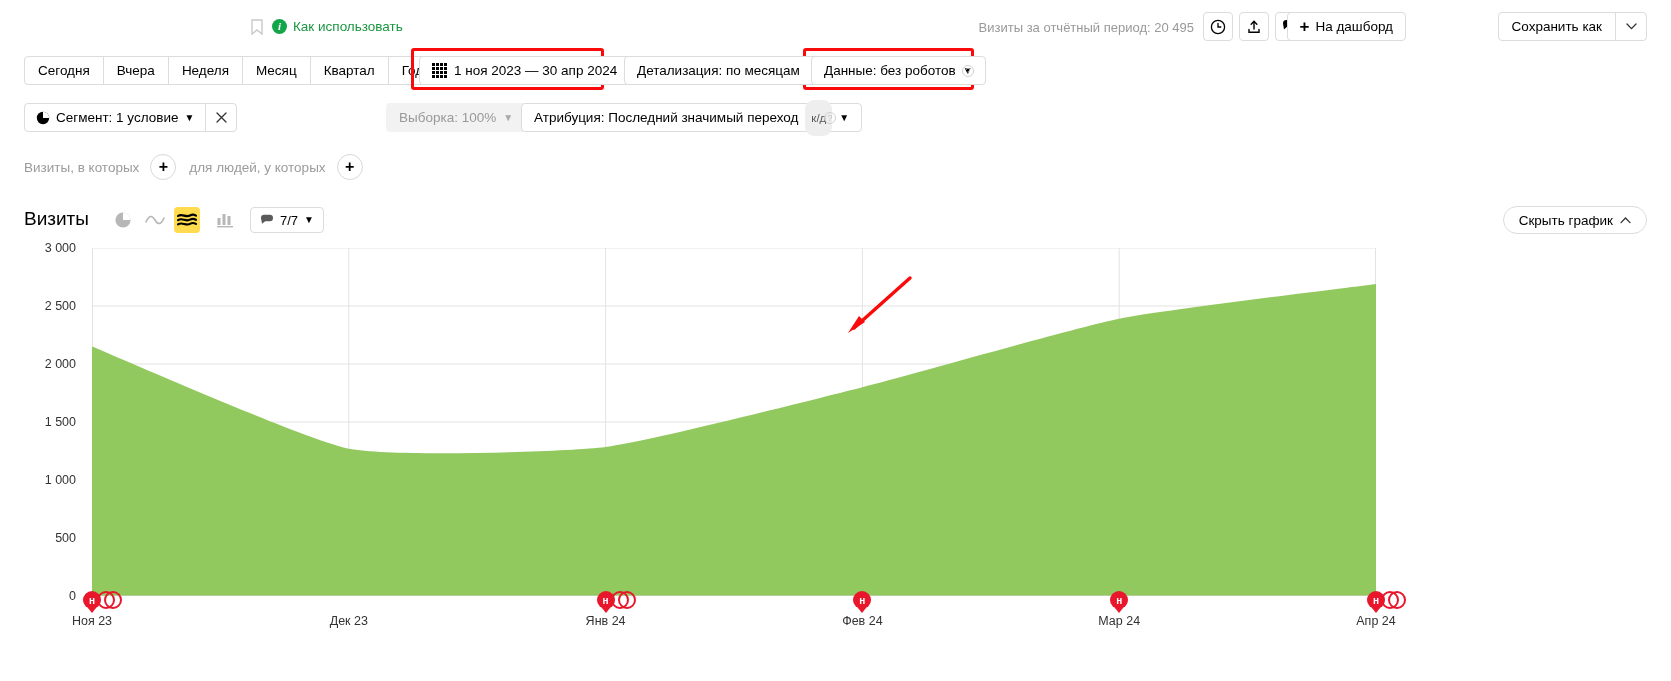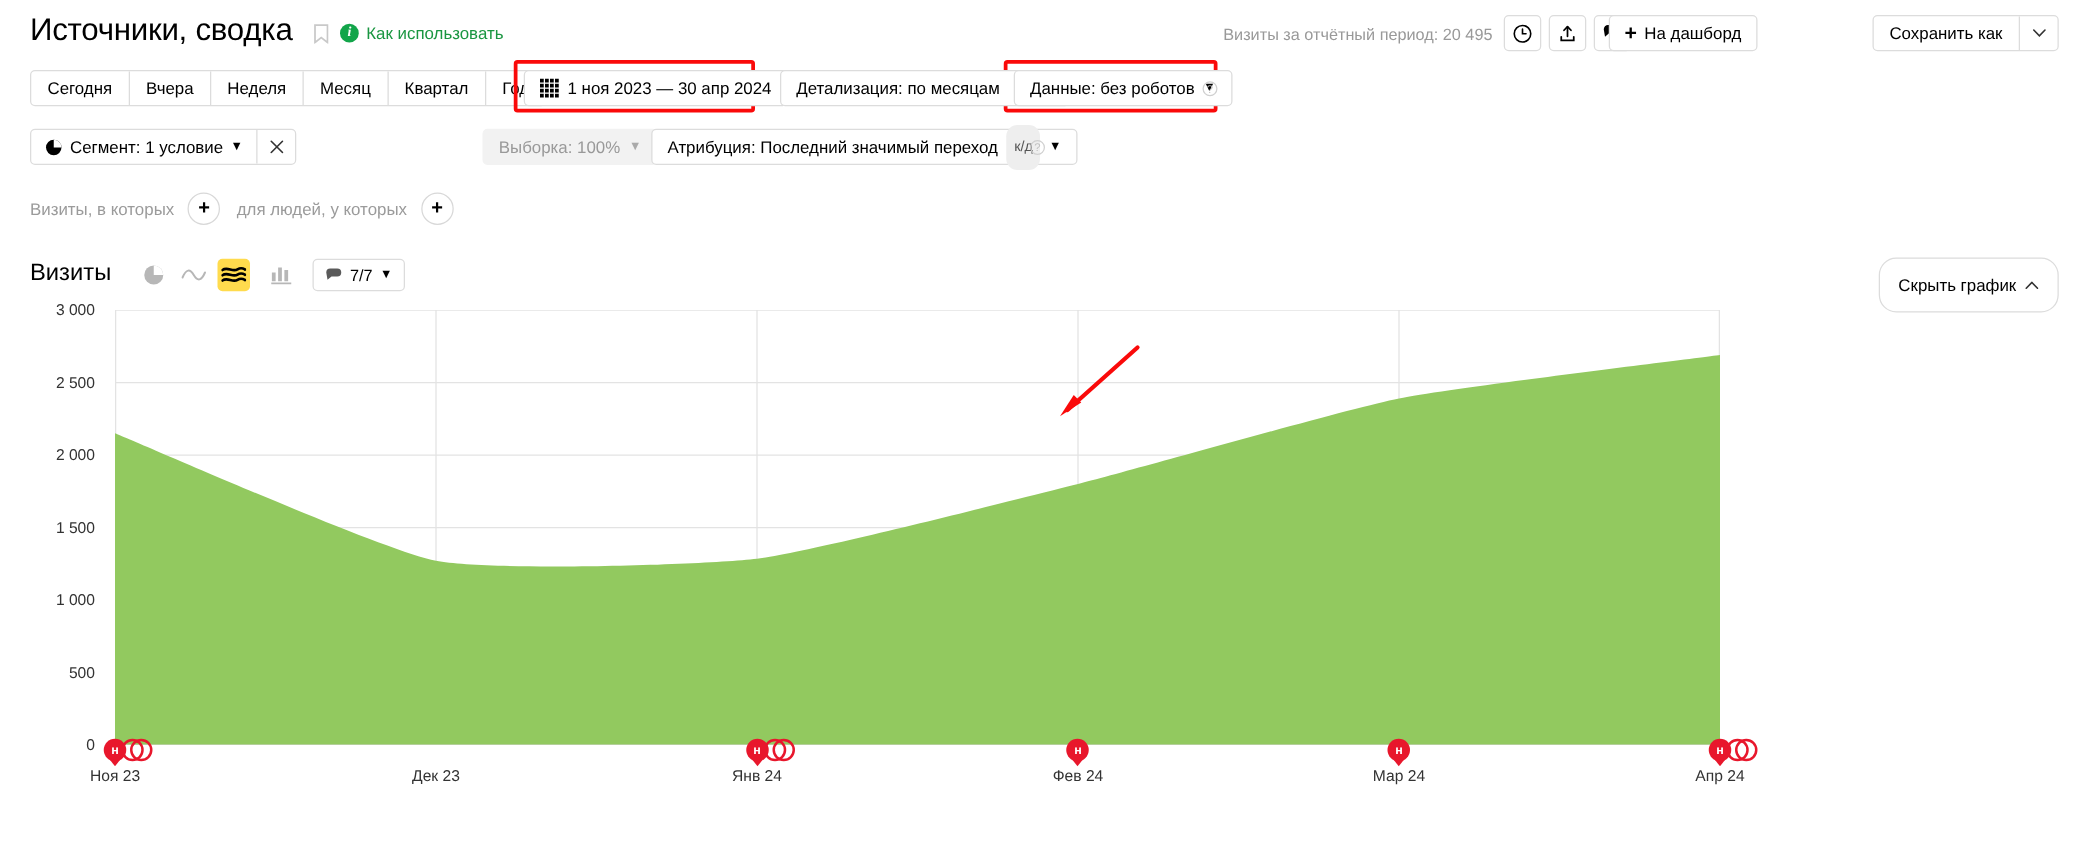--- a/index.html
+++ b/index.html
@@ -146,21 +146,21 @@
   #vis-line { left:142px; }
   #vis-area { left:174px; background:#ffdb4d; }
   #vis-bar { left:212px; }
   .comment-pill {
     position:absolute; left:250px; top:7px; height:26px;
     border:1px solid #dcdcdc; border-radius:4px; background:#fff;
     display:flex; align-items:center; gap:6px; padding:0 9px;
     font-size:13px; cursor:pointer;
   }
   .hide-chart {
-    position:absolute; right:24px; top:6px; height:44px;
+    position:absolute; right:24px; top:6px; height:28px;
     border:1px solid #dcdcdc; border-radius:14px; background:#fff;
     display:flex; align-items:center; gap:7px; padding:0 15px;
     font-size:13.5px; cursor:pointer; white-space:nowrap;
   }
 
   
   .chart-area { position:absolute; left:0; top:248px; width:1671px; height:400px; }
   .ytick { position:absolute; right:0; font-size:12.5px; color:#333; text-align:right; white-space:nowrap; transform:translateY(-50%); }
   .ylabels { position:absolute; left:0; top:0; width:76px; height:360px; }
   .plot { position:absolute; left:92px; top:0; width:1284px; height:348px; }
@@ -181,21 +181,20 @@
   }
   .pin-stack { position:absolute; left:50%; top:0; display:flex; }
   .stackcirc { width:18px; height:18px; border-radius:50%; border:2px solid #e8172c; background:transparent; }
 </style>
 </head>
 <body>
 
 <div class="page">
 
   <div class="header-row">
-    <div class="title">Источники, сводка</div>
 
     <svg class="bookmark-icon" viewBox="0 0 12 16">
       <path d="M1 1 h10 v14 l-5 -4 l-5 4 z" fill="none" stroke="#c9c9c9" stroke-width="1.4"></path>
     </svg>
 
     <div class="howto">
       <span class="info-dot">i</span>
       <span class="howto-label">Как использовать</span>
     </div>
 

